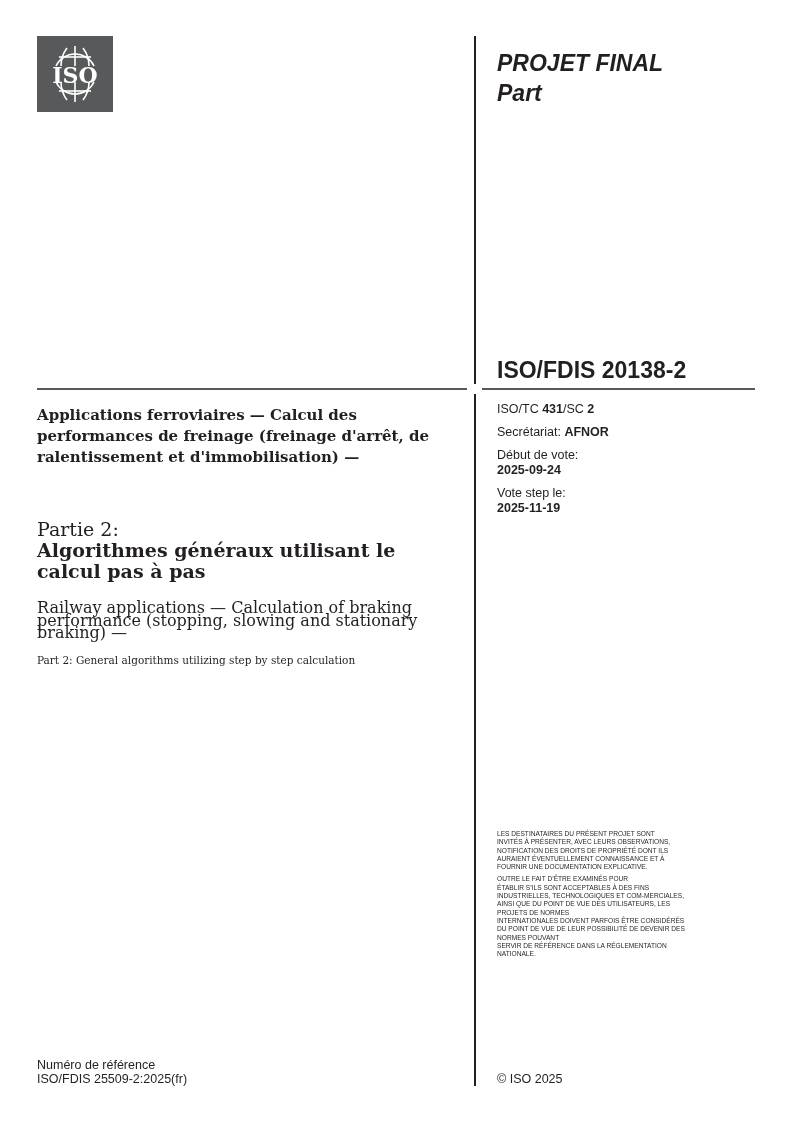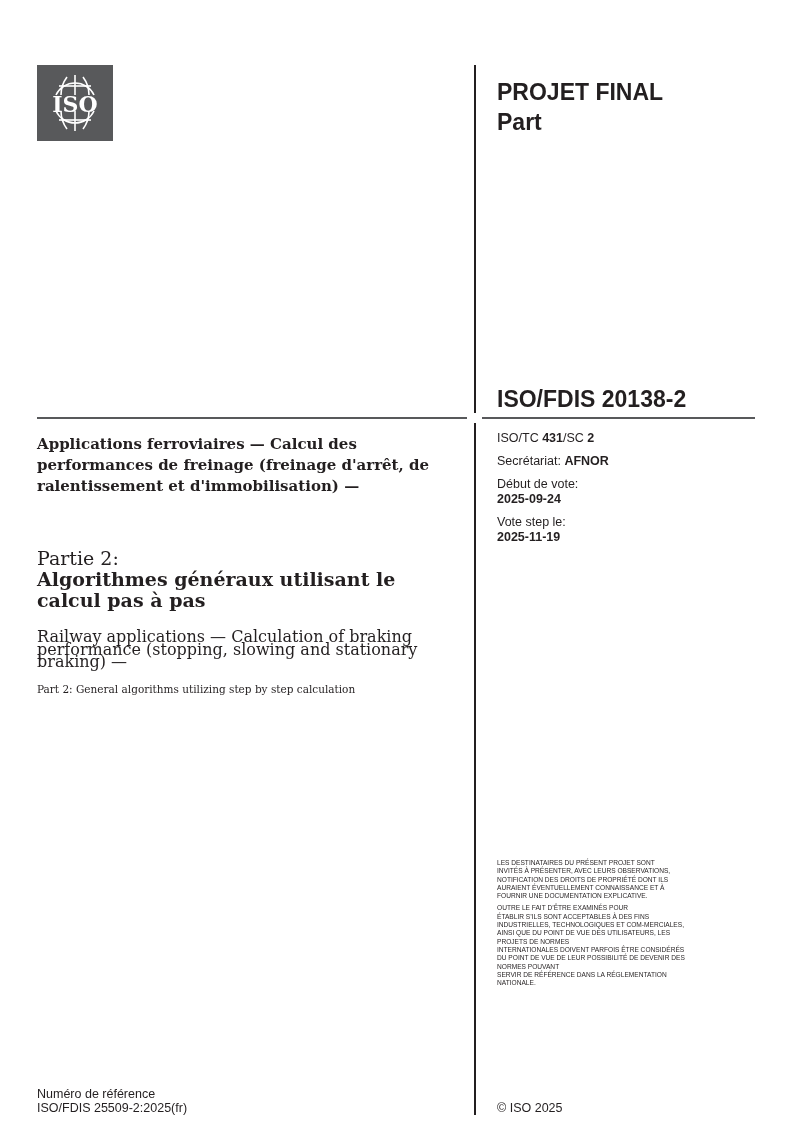--- a/index.html
+++ b/index.html
@@ -1,31 +1,31 @@
 <!DOCTYPE html>
 <html><head>
 <meta charset="utf-8">
 <style>
   html, body { margin: 0; padding: 0; background: #ffffff; }
   body { width: 793px; height: 1122px; position: relative; overflow: hidden; color: #231f20; }
-  .abs { position: absolute; margin-top: 29px; }
+  .abs { position: absolute; }
   .sans { font-family: "Liberation Sans", "DejaVu Sans", sans-serif; }
   .serif { font-family: "DejaVu Serif", "Liberation Serif", serif; }
 
   #logo { left: 37px; top: 36px; width: 76px; height: 76px; background: #58595b; }
   #logo svg { width: 76px; height: 76px; display: block; }
 
   #vline-top { left: 474px; top: 36px; width: 1.5px; height: 348px; background: #231f20; }
   #vline-bottom { left: 474px; top: 394px; width: 1.5px; height: 692px; background: #231f20; }
 
   #rule-left { left: 37px; top: 388px; width: 430px; height: 1.5px; background: #58595b; }
   #rule-right { left: 482px; top: 388px; width: 273px; height: 1.5px; background: #58595b; }
 
   #doc-status { left: 497px; top: 48px; width: 260px; font-weight: bold; font-size: 23px; line-height: 30px; }
-  #doc-status div { margin: 0; }
+  #doc-status div { margin: 0; font-style: italic; }
 
   #doc-number { left: 497px; top: 356px; font-size: 23px; font-weight: bold; line-height: 28px; }
 
   #meta { left: 497px; top: 402px; font-size: 12.5px; line-height: 15px; }
   #meta .row { margin-bottom: 8px; }
   #meta b { font-weight: bold; }
 
   #title-main { left: 37px; top: 405px; width: 420px; font-weight: bold; font-size: 15px; line-height: 21px; }
   #part-label { left: 37px; top: 519px; font-size: 19px; line-height: 21px; }
   #part-title { left: 37px; top: 540px; width: 420px; font-weight: bold; font-size: 19px; line-height: 21px; }

